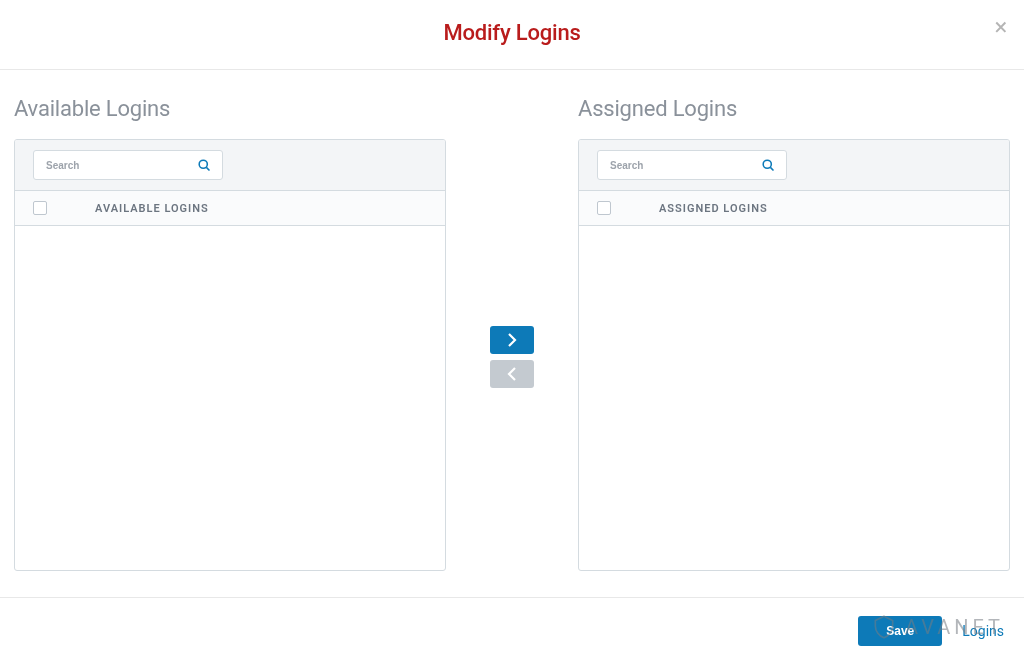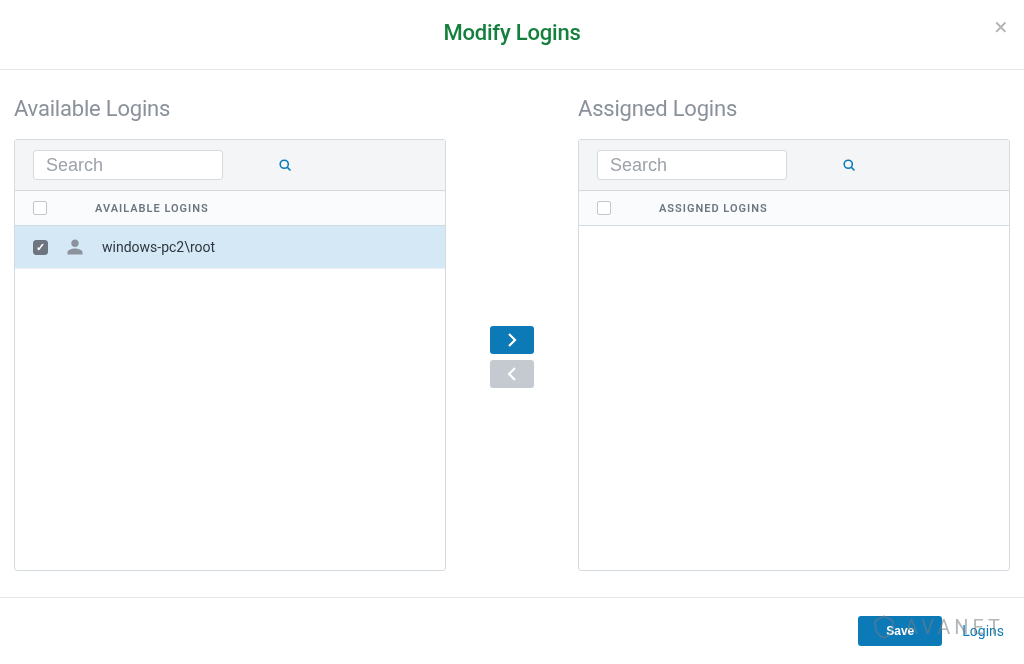--- a/index.html
+++ b/index.html
@@ -17,21 +17,21 @@
     }
     .modal-header {
       padding: 20px 0 24px;
       text-align: center;
       border-bottom: 1px solid #e8e8e8;
       position: relative;
     }
     .modal-title {
       font-size: 22px;
       font-weight: 500;
-      color: #15803d;
+      color: #b91c1c;
       letter-spacing: -0.2px;
     }
     .close-btn {
       position: absolute;
       right: 14px;
       top: 18px;
       width: 18px;
       height: 18px;
       color: #b5b5b5;
       font-size: 24px;
@@ -77,23 +77,24 @@
       border: 1px solid #d4dbe0;
       border-radius: 3px;
       width: 190px;
       height: 30px;
       padding: 0 8px 0 12px;
     }
     .search-input {
       flex: 1;
       border: none;
       outline: none;
-      font-size: 18px;
+      font-size: 10px;
       color: #b91c1c;
       background: transparent;
+      font-weight: bold;
     }
     .search-input::placeholder {
       color: #9da3ab;
     }
     .search-icon-btn {
       color: #0d7ab8;
       width: 20px;
       height: 20px;
       display: flex;
       align-items: center;
@@ -273,31 +274,20 @@
               <circle cx="10" cy="10" r="6.5"></circle>
                 <line x1="20" y1="20" x2="15" y2="15"></line>
             </svg>
           </div>
         </div>
       </div>
       <div class="table-header">
         <div class="header-checkbox"></div>
         <div class="header-label">AVAILABLE LOGINS</div>
       </div>
-      <div class="table-body">
-        <div class="login-row selected">
-          <div class="row-checkbox checked"></div>
-          <div class="user-icon">
-            <svg viewBox="0 0 24 24">
-                <path d="M12 12c2.7 0 5-2.3 5-5s-2.3-5-5-5-5 2.3-5 5 2.3 5 5 5zm0 2c-3.3 0-10 1.7-10 5v3h20v-3c0-3.3-6.7-5-10-5z"></path>
-              </svg>
-          </div>
-          <div class="login-name">windows-pc2\root</div>
-        </div>
-      </div>
     </div>
   </div>
 
   <div class="transfer-buttons">
     <button class="transfer-btn primary">
       <svg viewBox="0 0 10 14">
         <path d="M2 1 L8 7 L2 13" fill="none" stroke="#fff" stroke-width="2.2"></path>
       </svg>
     </button>
     <button class="transfer-btn secondary">

